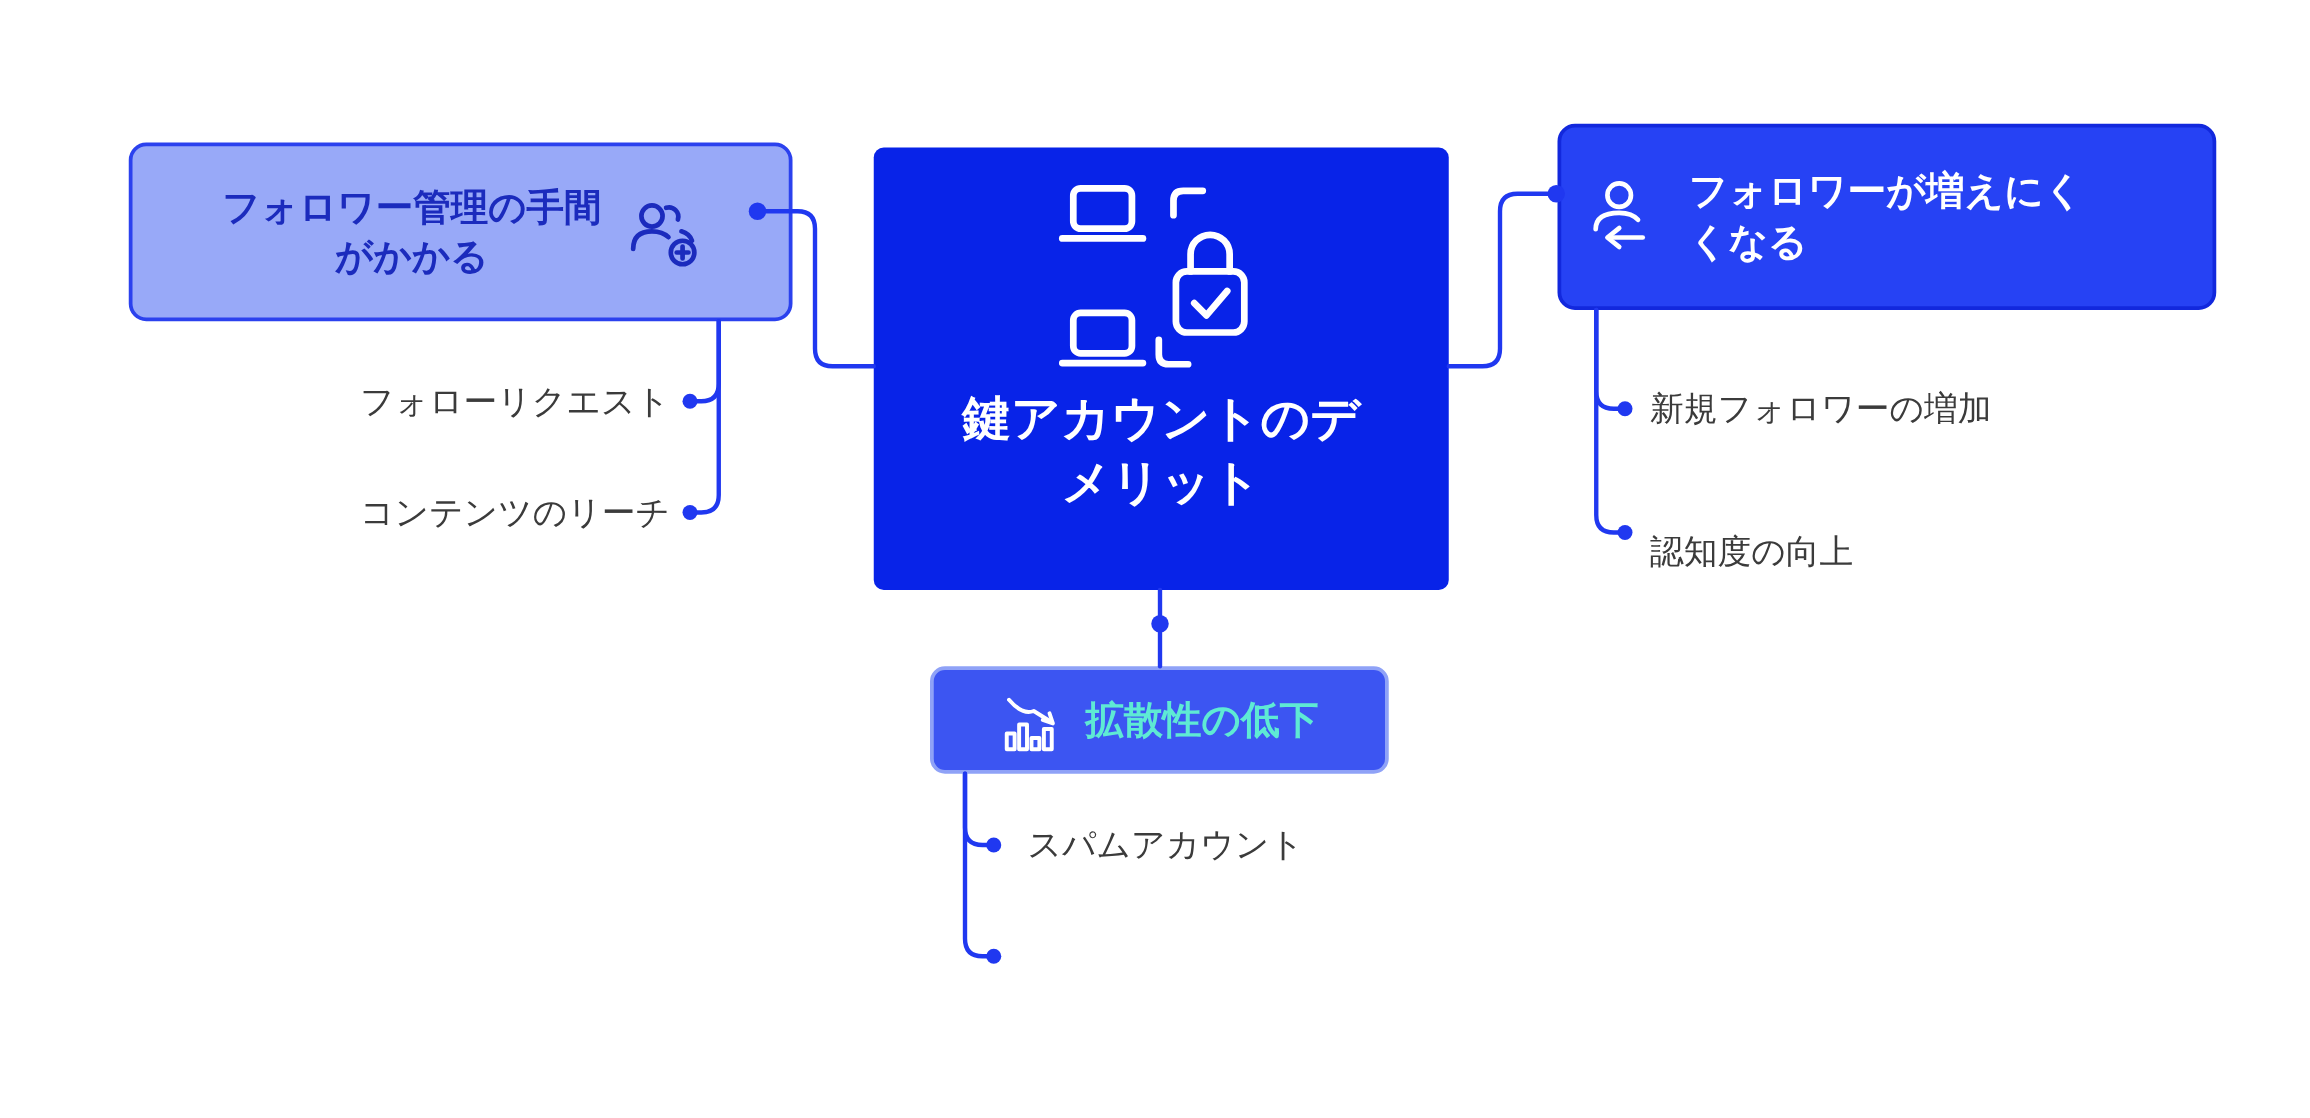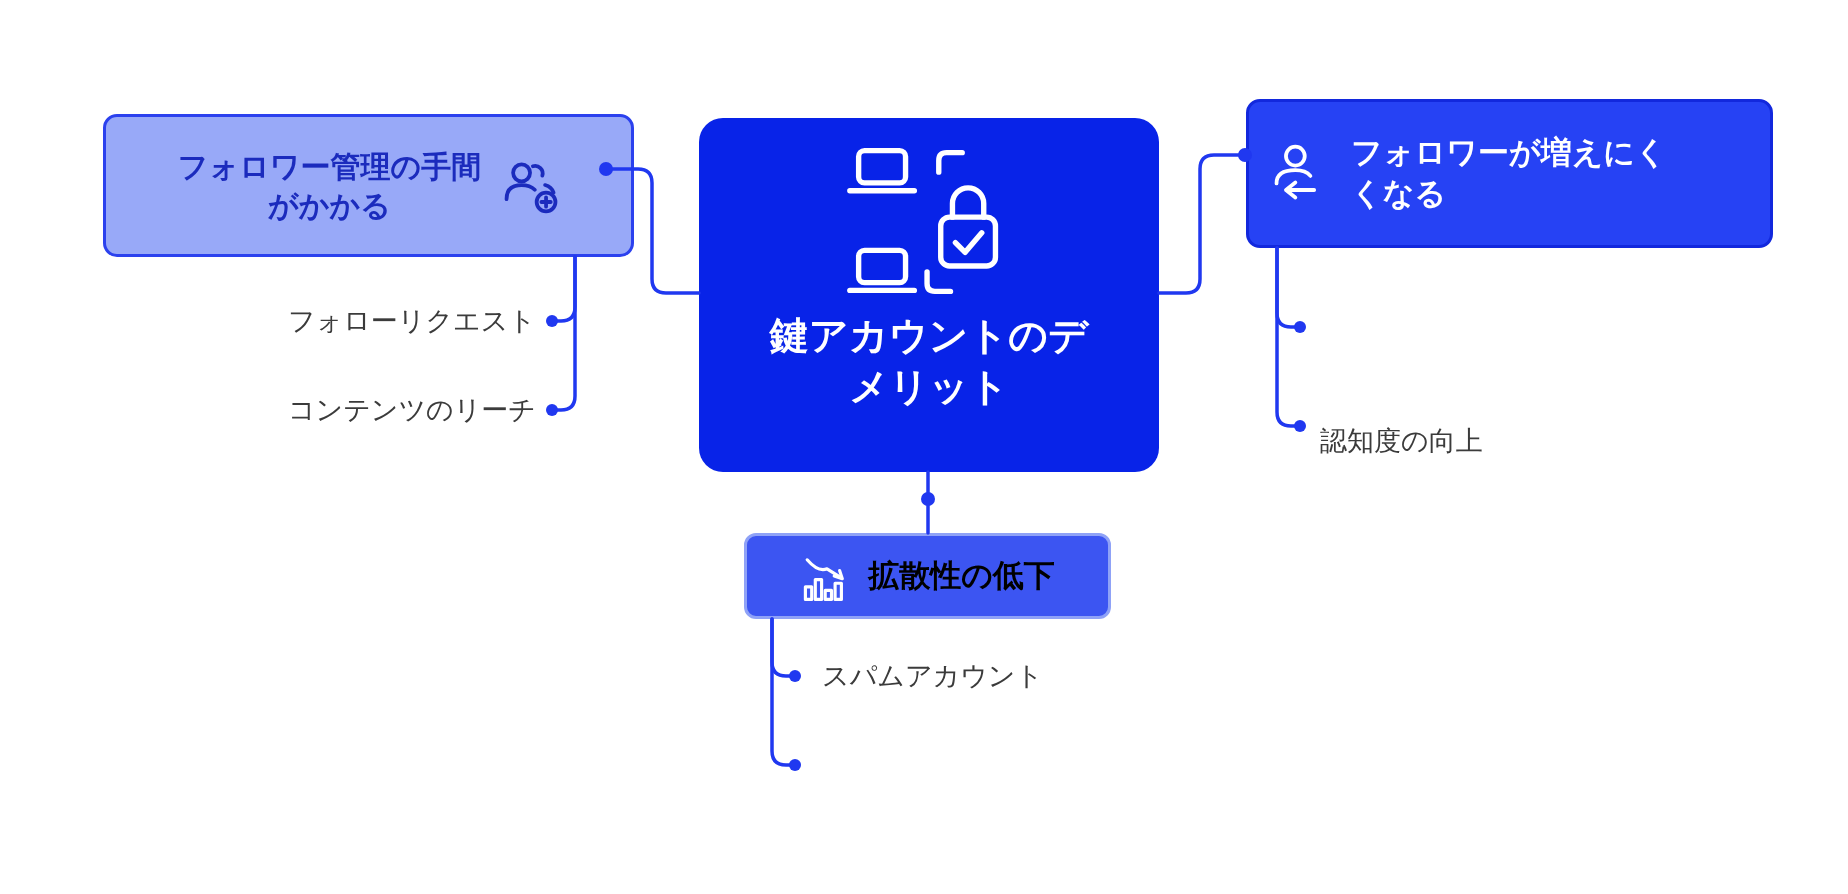--- a/index.html
+++ b/index.html
@@ -24,21 +24,21 @@
     z-index: 2;
     display: flex;
     align-items: center;
   }
   .node .icon { flex: 0 0 auto; display: flex; align-items: center; justify-content: center; }
 
   .node-center {
     left: 699px; top: 118px;
     width: 460px; height: 354px;
     background: #0823e8;
-    border-radius: 24px;
+    border-radius: 8px;
     color: #ffffff;
     flex-direction: column;
     justify-content: flex-start;
     padding-top: 26px;
   }
   .node-center .title {
     font-size: 39px;
     font-weight: bold;
     line-height: 1.32;
     text-align: center;
@@ -90,21 +90,21 @@
     line-break: anywhere;
     word-break: break-all;
   }
 
   .node-bottom {
     left: 744px; top: 533px;
     width: 367px; height: 86px;
     background: #3c55f2;
     border: 3px solid #8fa2f7;
     border-radius: 12px;
-    color: #000000;
+    color: #5eead4;
     justify-content: center;
     gap: 14px;
   }
   .node-bottom .label {
     font-size: 31px;
     font-weight: bold;
   }
 
   .child {
     position: absolute;
@@ -215,17 +215,18 @@
           <path d="M38 30 L47 33 L44 24"></path>
         </g>
       </svg>
     </span>
     <div class="label">拡散性の低下</div>
   </div>
 
   <div class="child child-left" style="top:302px">フォローリクエスト</div>
   <div class="child child-left" style="top:391px">コンテンツのリーチ</div>
 
+  <div class="child child-right" style="top:308px">新規フォロワーの増加</div>
   <div class="child child-right" style="top:422px">認知度の向上</div>
 
   <div class="child child-bottom" style="top:657px">スパムアカウント</div>
 
 </div>
 
 </body></html>

